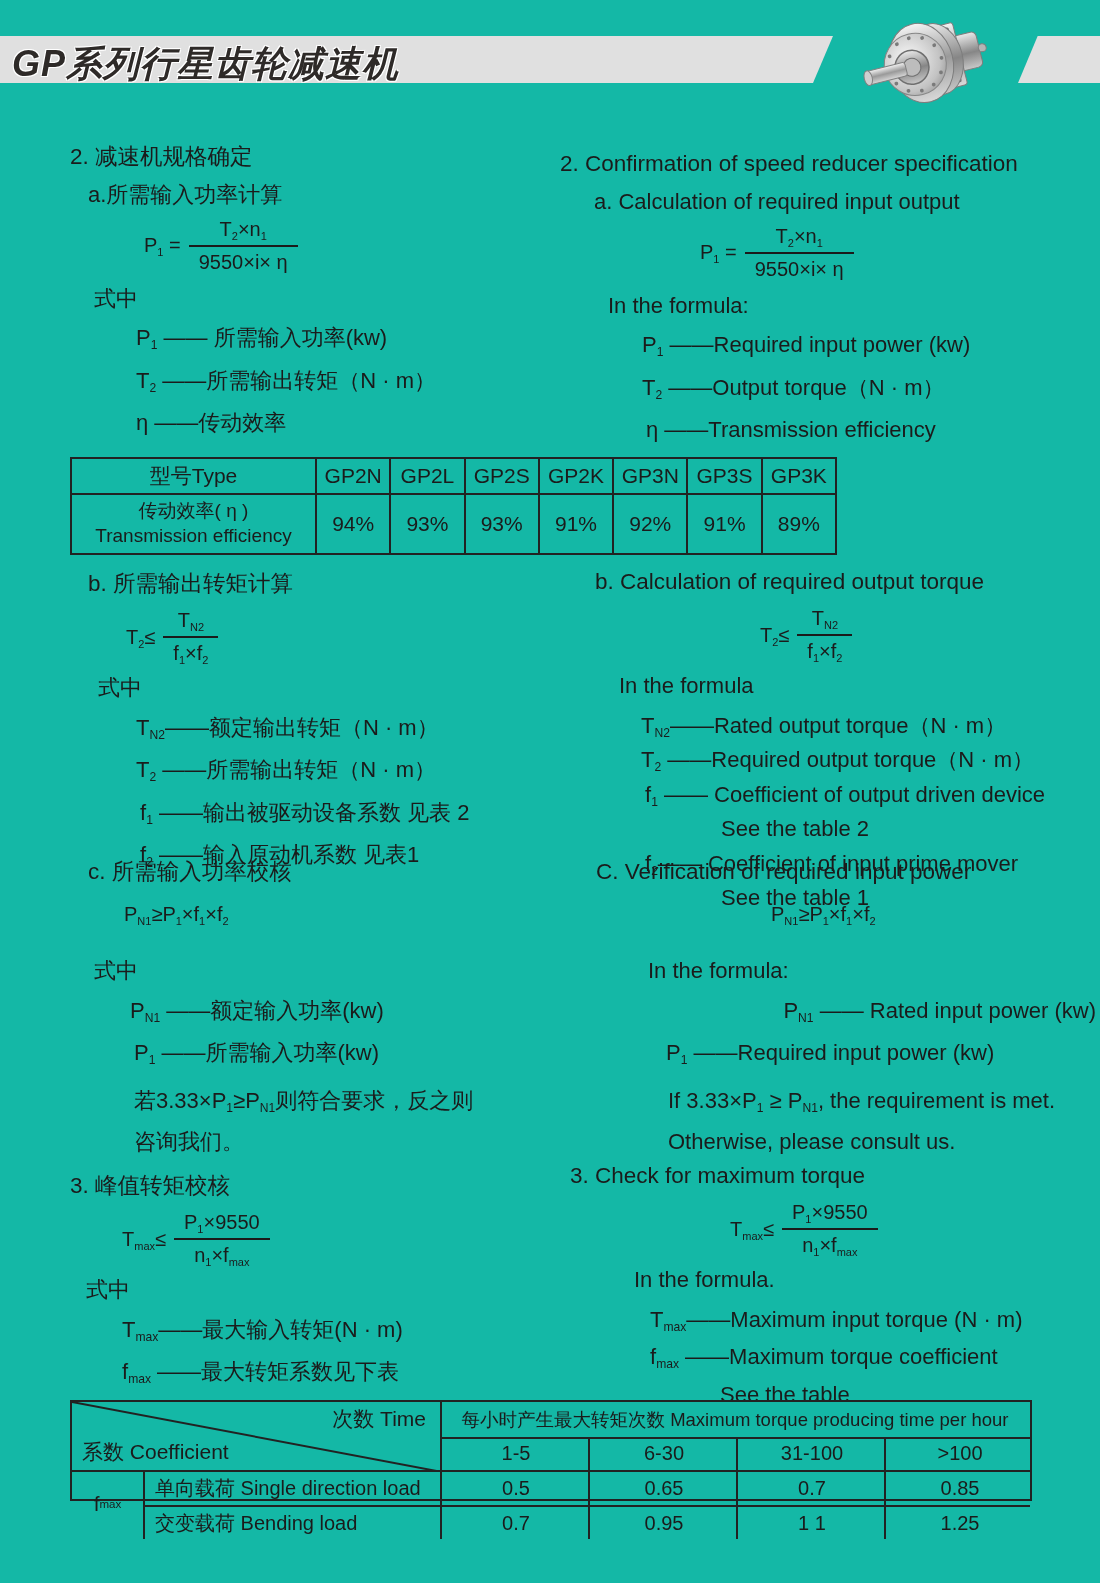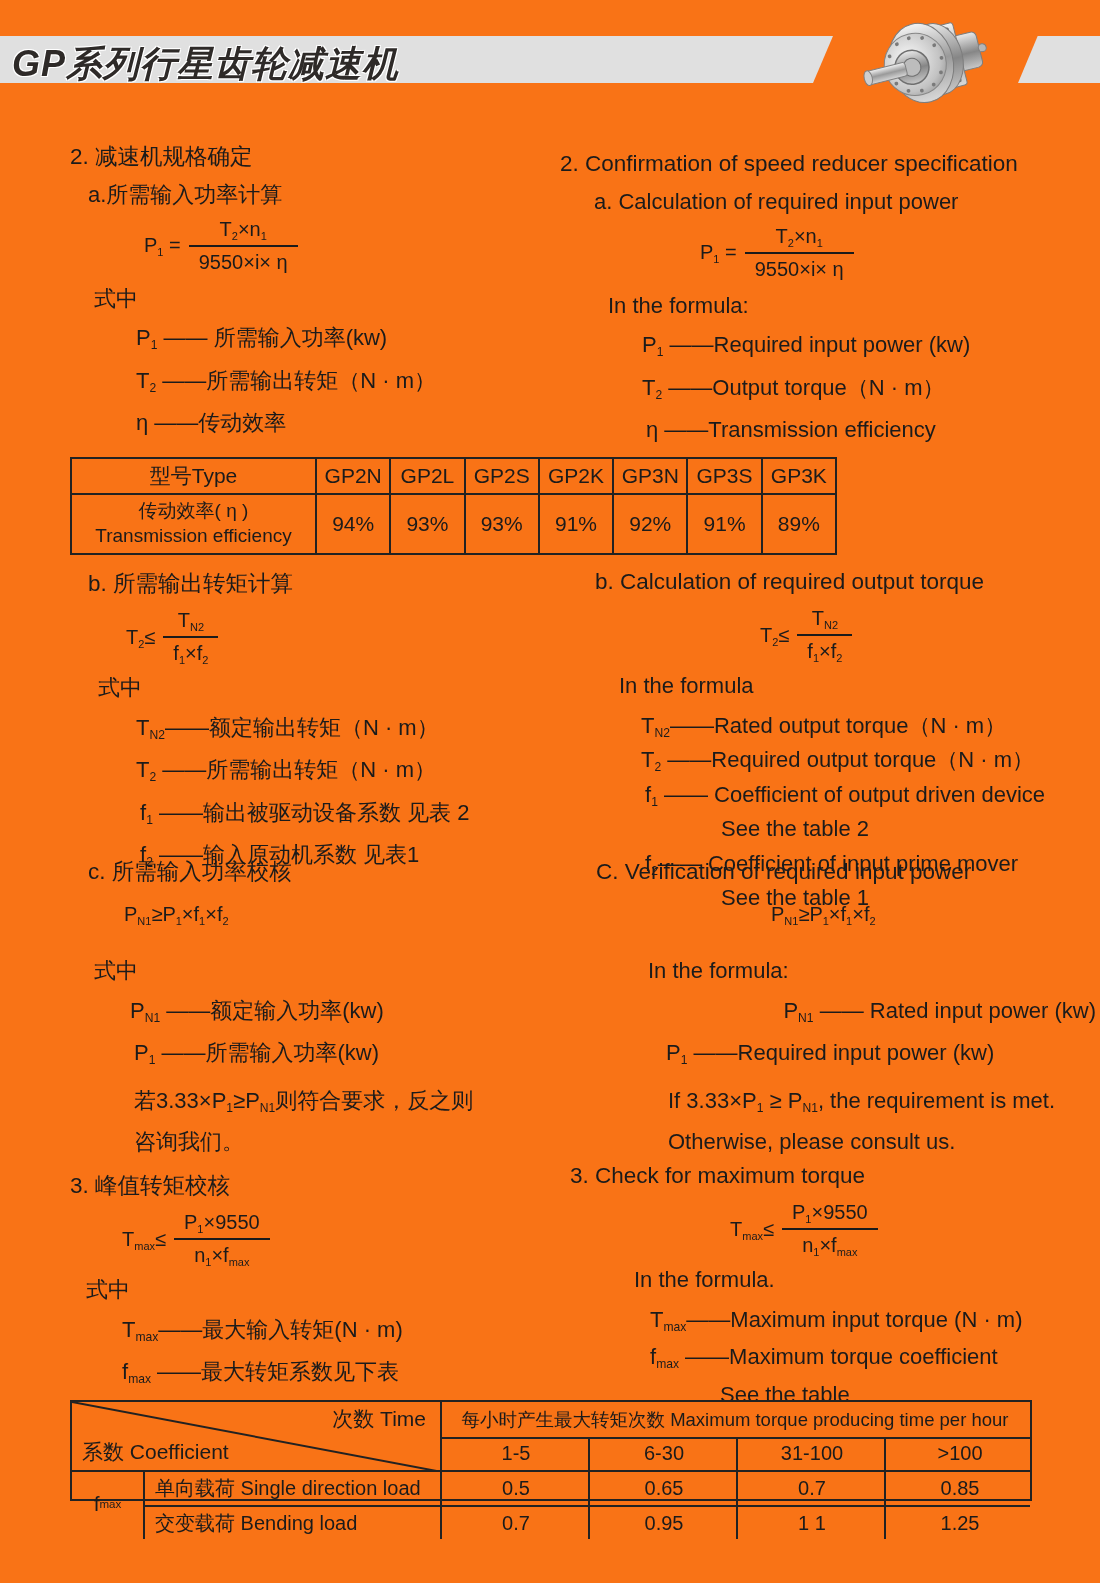--- a/index.html
+++ b/index.html
@@ -1,17 +1,17 @@
 <!DOCTYPE html>
 <html><head>
 <meta charset="utf-8">
 <style>
   html,body{margin:0;padding:0;background:#ffffff;}
   .page{
-    position:relative;width:1100px;height:1583px;background:#f97316;overflow:hidden;
+    position:relative;width:1100px;height:1583px;background:#14b8a6;overflow:hidden;
     font-family:"Liberation Sans","DejaVu Sans",sans-serif;color:#1b1b1b;
   }
   
   .band{position:absolute;left:0;top:36px;width:833px;height:47px;background:#e0e0e0;
         clip-path:polygon(0 0,100% 0,97.6% 100%,0 100%);}
   .band-right{position:absolute;left:1018px;top:36px;width:82px;height:47px;background:#e0e0e0;
         clip-path:polygon(24% 0,100% 0,100% 100%,0 100%);}
   .title{
     position:absolute;left:12px;top:40px;margin:0;
     font-size:36px;font-weight:700;font-style:italic;letter-spacing:1px;color:#2e2a28;
@@ -121,21 +121,21 @@
       </span>
     </div>
     <div class="lead" style="margin-left:24px;">式中</div>
     <div class="def">P<sub>1</sub> —— 所需输入功率(kw)</div>
     <div class="def">T<sub>2</sub> ——所需输出转矩（N · m）</div>
     <div class="def">η ——传动效率</div>
   </section>
 
   <section class="blk" style="left:560px;top:150px;width:500px;">
     <h2 class="h">2. Confirmation of speed reducer specification</h2>
-    <div class="sub" style="margin-left:34px;">a. Calculation of required input power</div>
+    <div class="sub" style="margin-left:34px;">a. Calculation of required input output</div>
     <div class="formula" style="margin-left:140px;">
       <span class="lhs">P<sub>1</sub> =</span>
       <span class="frac">
         <span class="num">T<sub>2</sub>×n<sub>1</sub></span>
         <span class="den">9550×i× η</span>
       </span>
     </div>
     <div class="lead" style="margin-left:48px;">In the formula:</div>
     <div class="def" style="margin-left:82px;">P<sub>1</sub> ——Required input power (kw)</div>
     <div class="def" style="margin-left:82px;">T<sub>2</sub> ——Output torque（N · m）</div>

